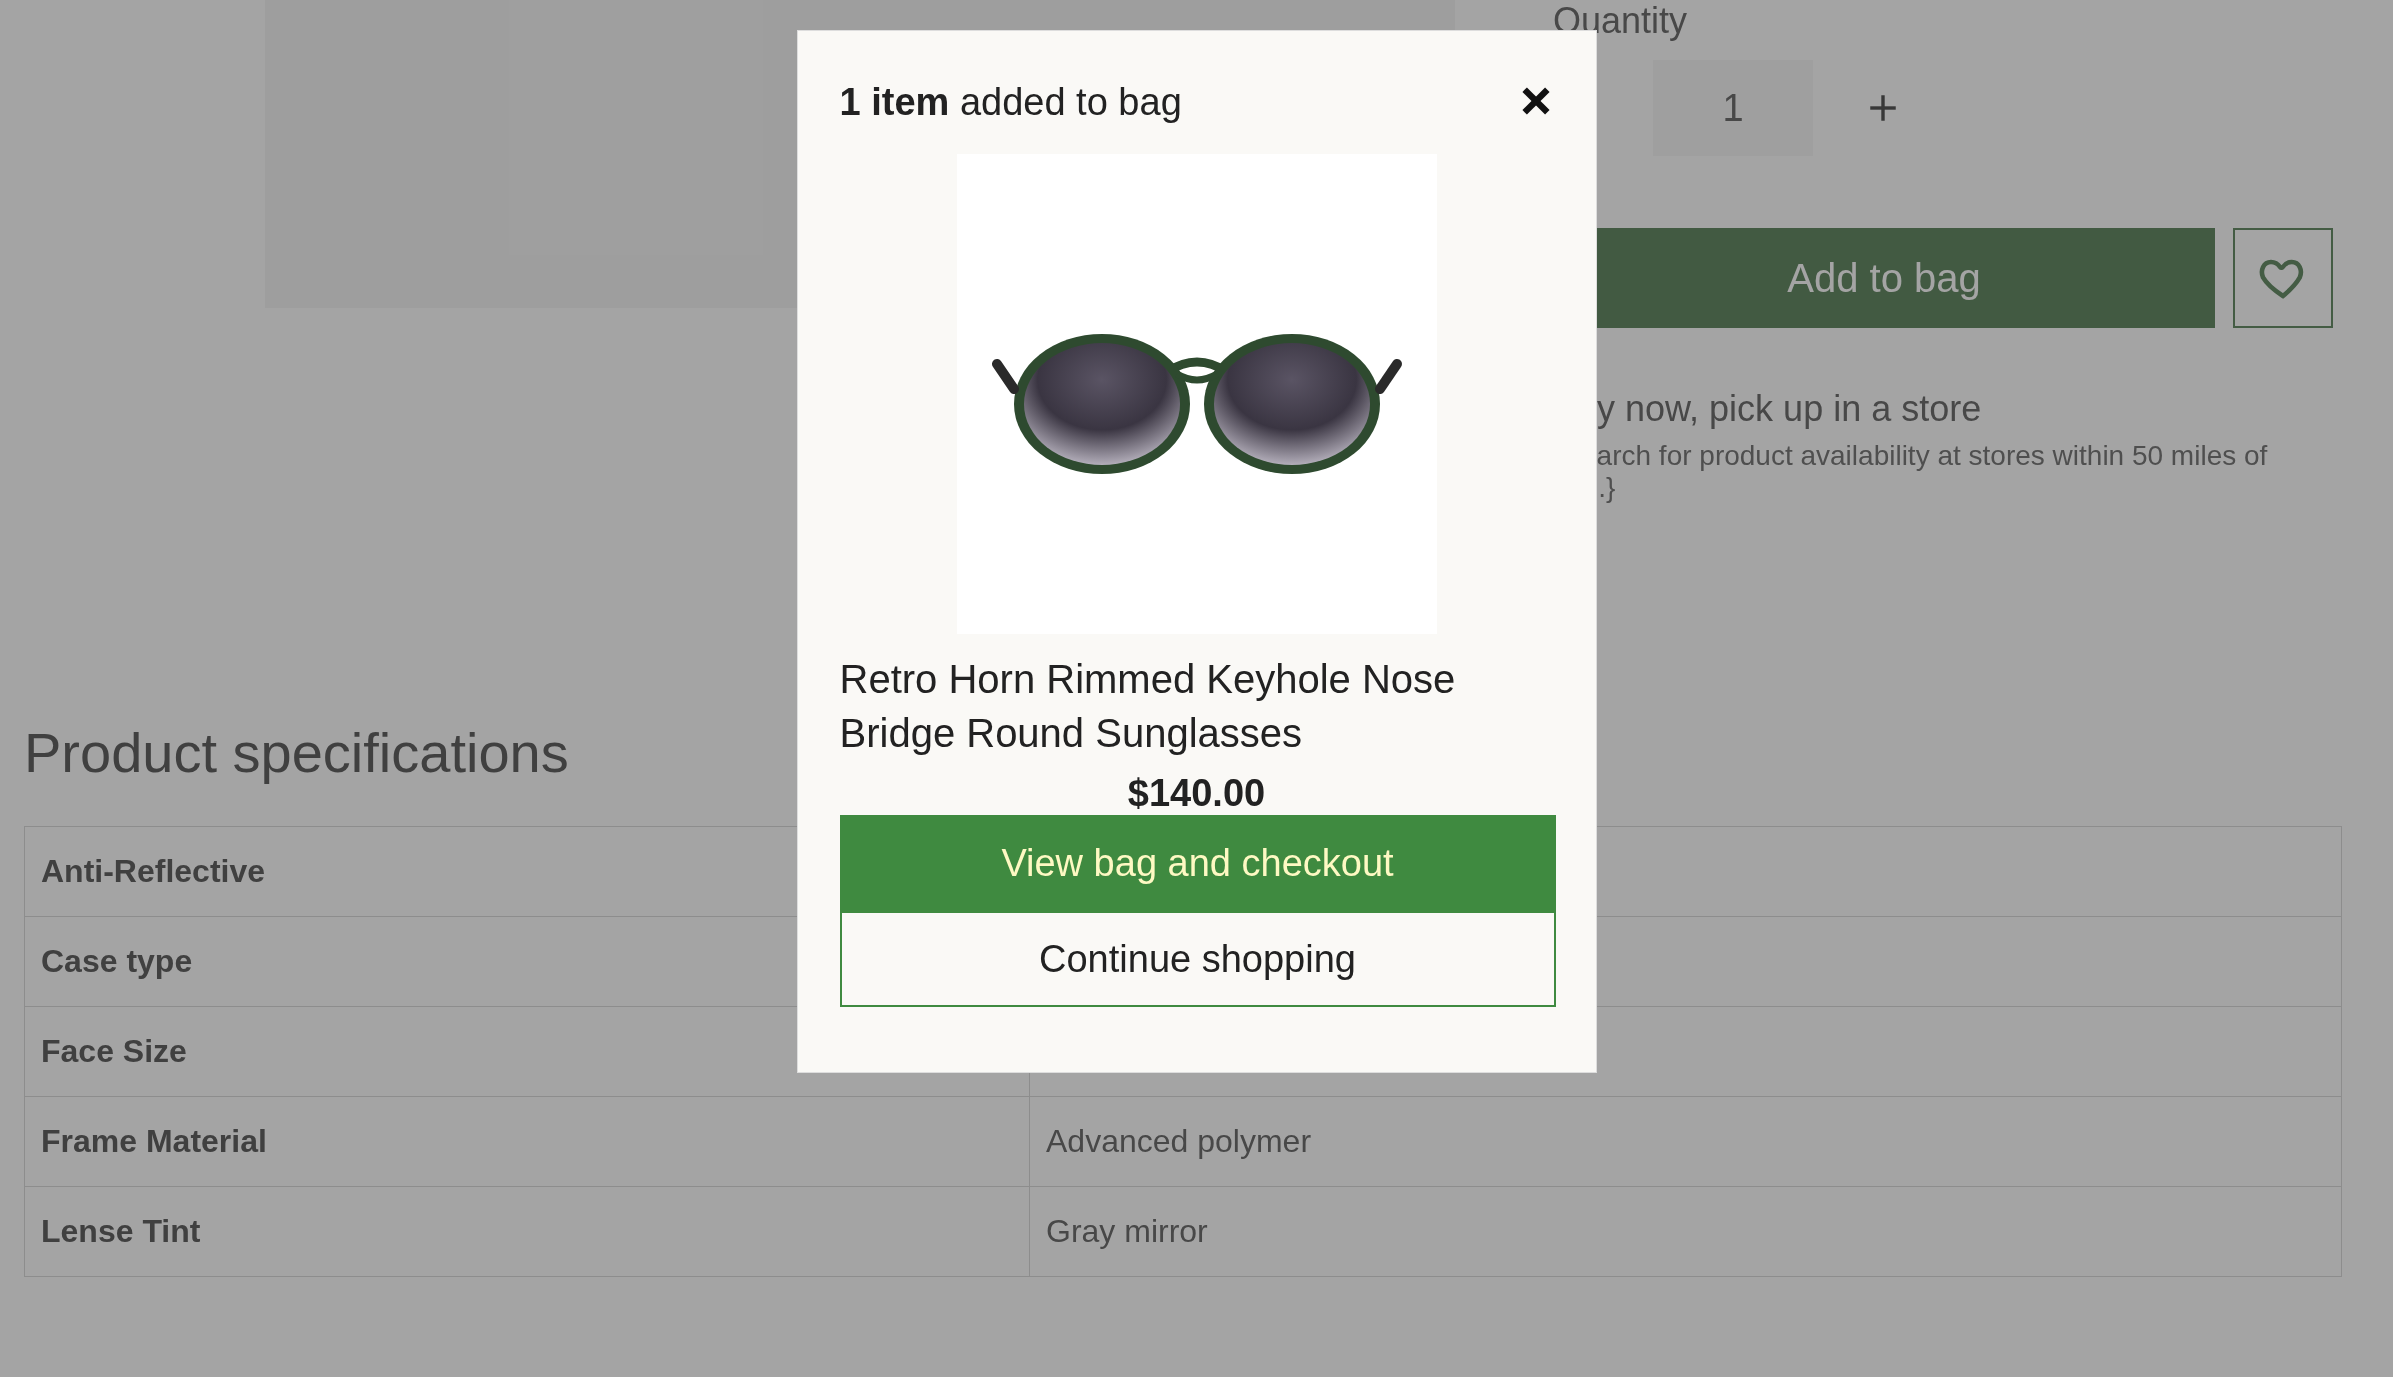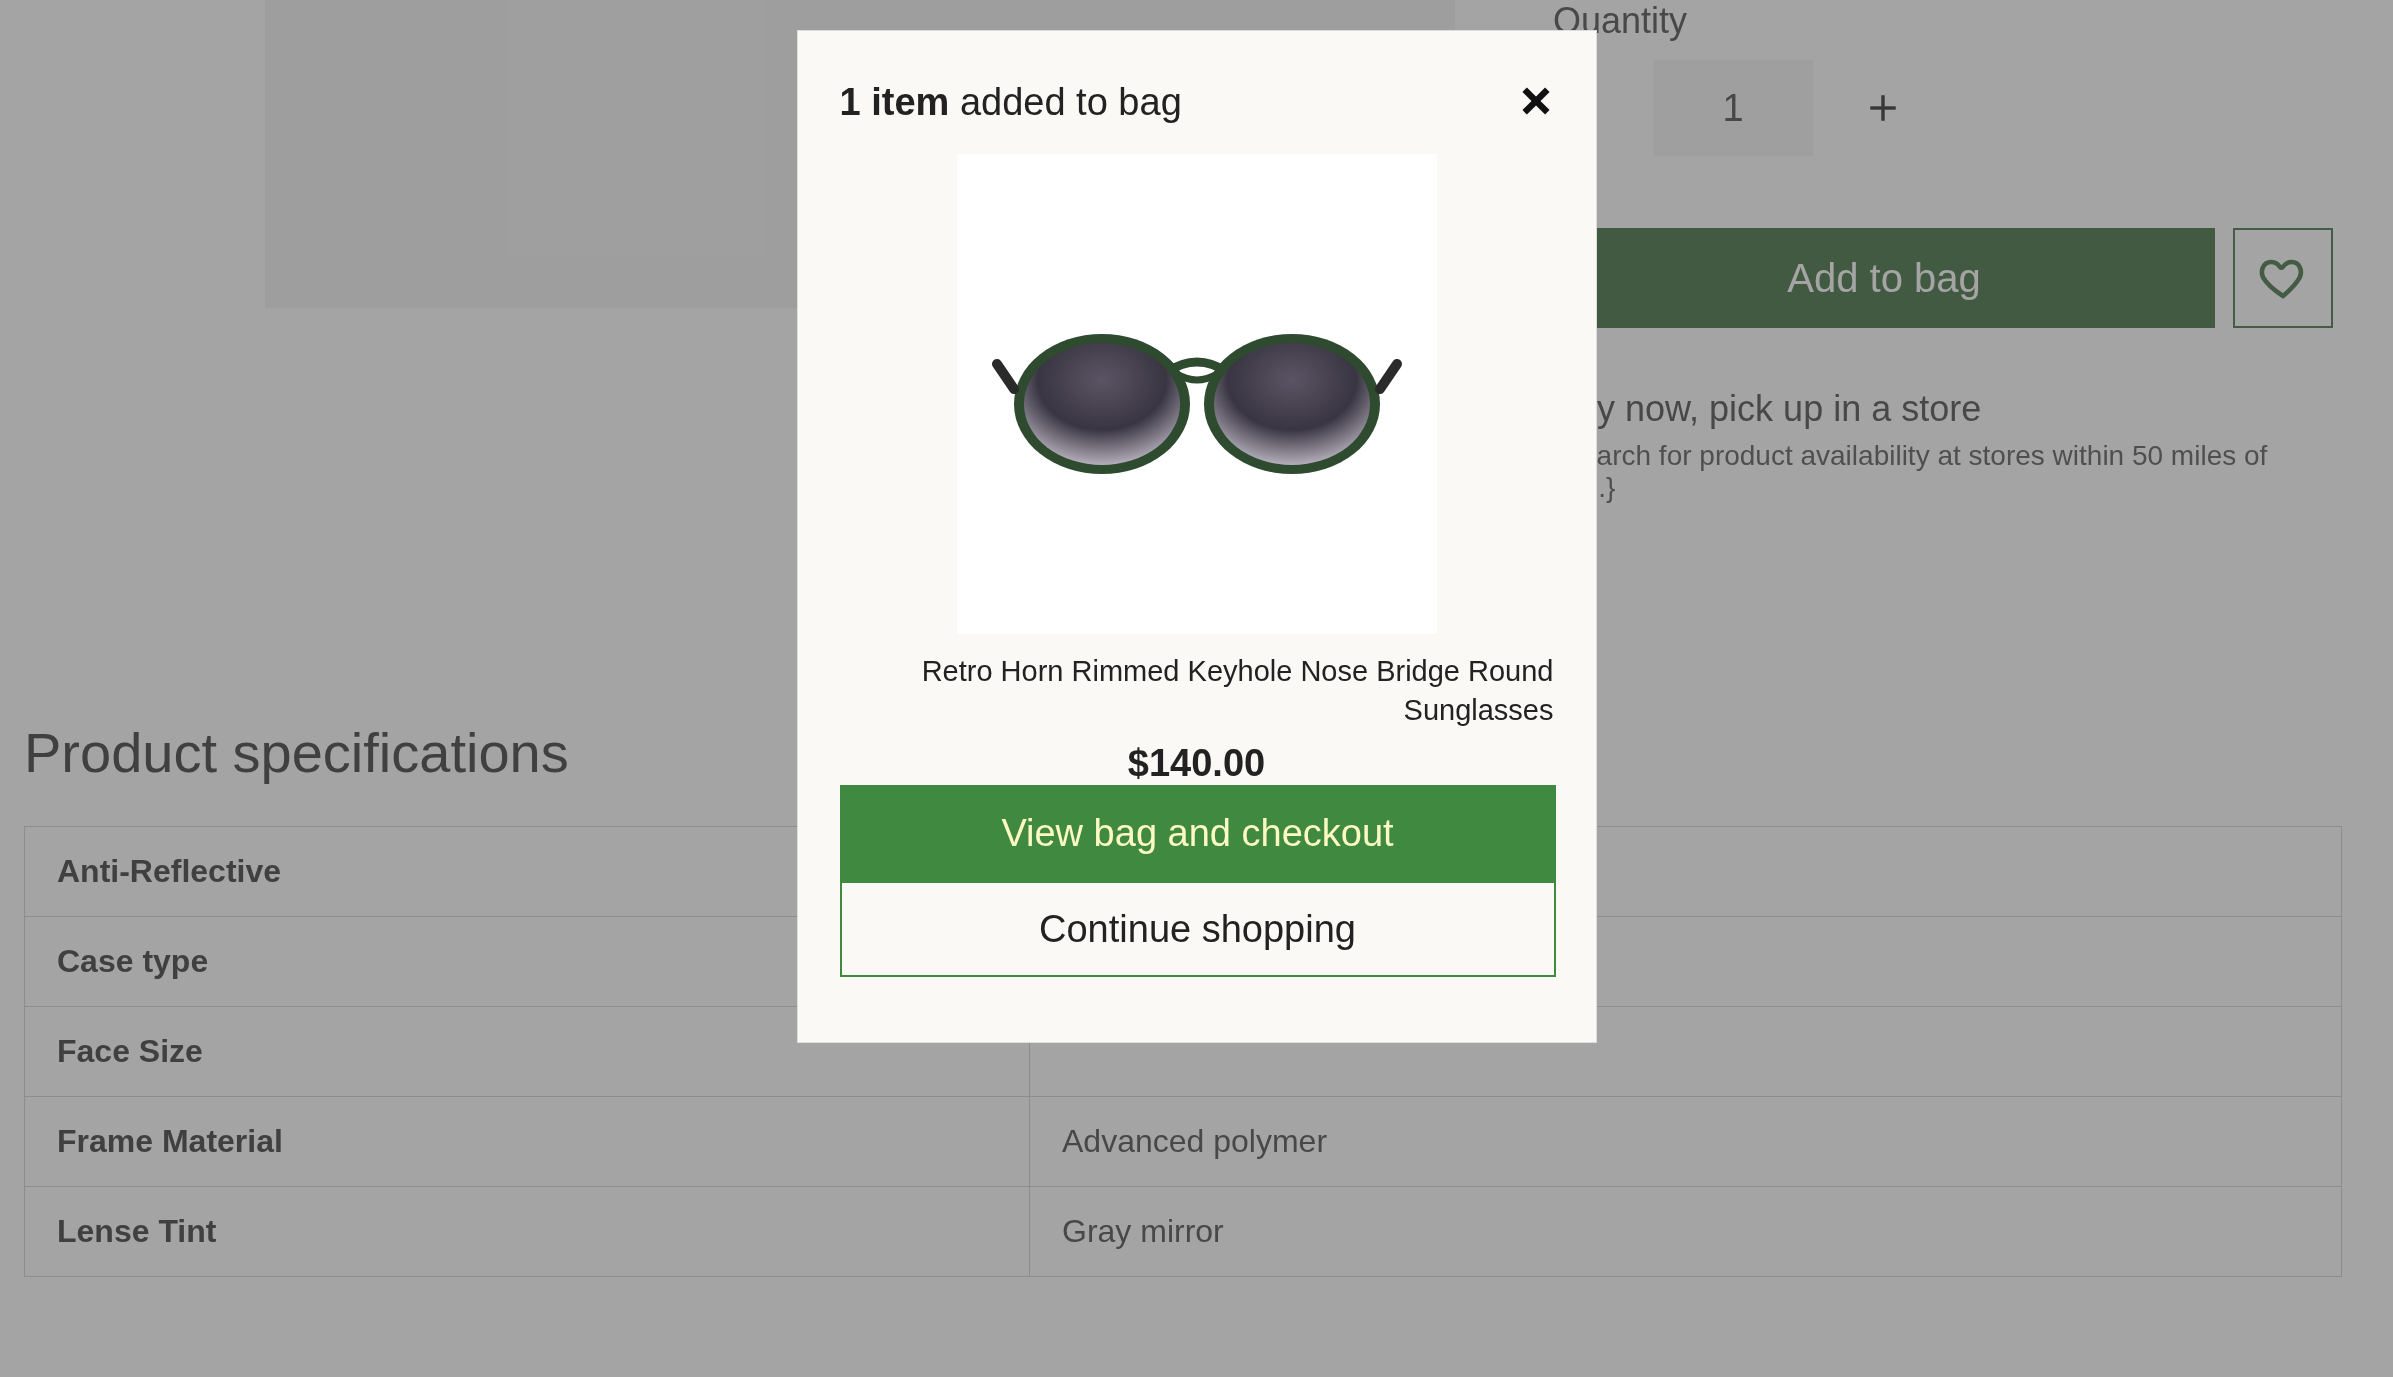--- a/index.html
+++ b/index.html
@@ -114,21 +114,21 @@
   }
   .specs-table {
     position: absolute;
     left: 24px;
     top: 826px;
     width: 2318px;
     border-collapse: collapse;
   }
   .specs-table td {
     border: 1px solid #ccc;
-    padding: 26px 32px;
+    padding: 26px 16px;
     font-size: 32px;
     vertical-align: middle;
   }
   .specs-table td.k {
     width: 1005px;
     font-weight: 700;
     color: #222;
   }
   .specs-table td.v {
     color: #333;
@@ -170,22 +170,22 @@
   .modal-img {
     width: 480px;
     height: 480px;
     margin: 20px auto 18px auto;
     background: #fff;
     display: flex;
     align-items: center;
     justify-content: center;
   }
   .pname {
-    font-size: 29px;
-    text-align: right;
+    font-size: 40px;
+    text-align: left;
     color: #222;
     line-height: 1.35;
     margin-bottom: 12px;
   }
   .pprice {
     font-size: 38px;
     font-weight: 700;
     text-align: center;
     color: #222;
   }

